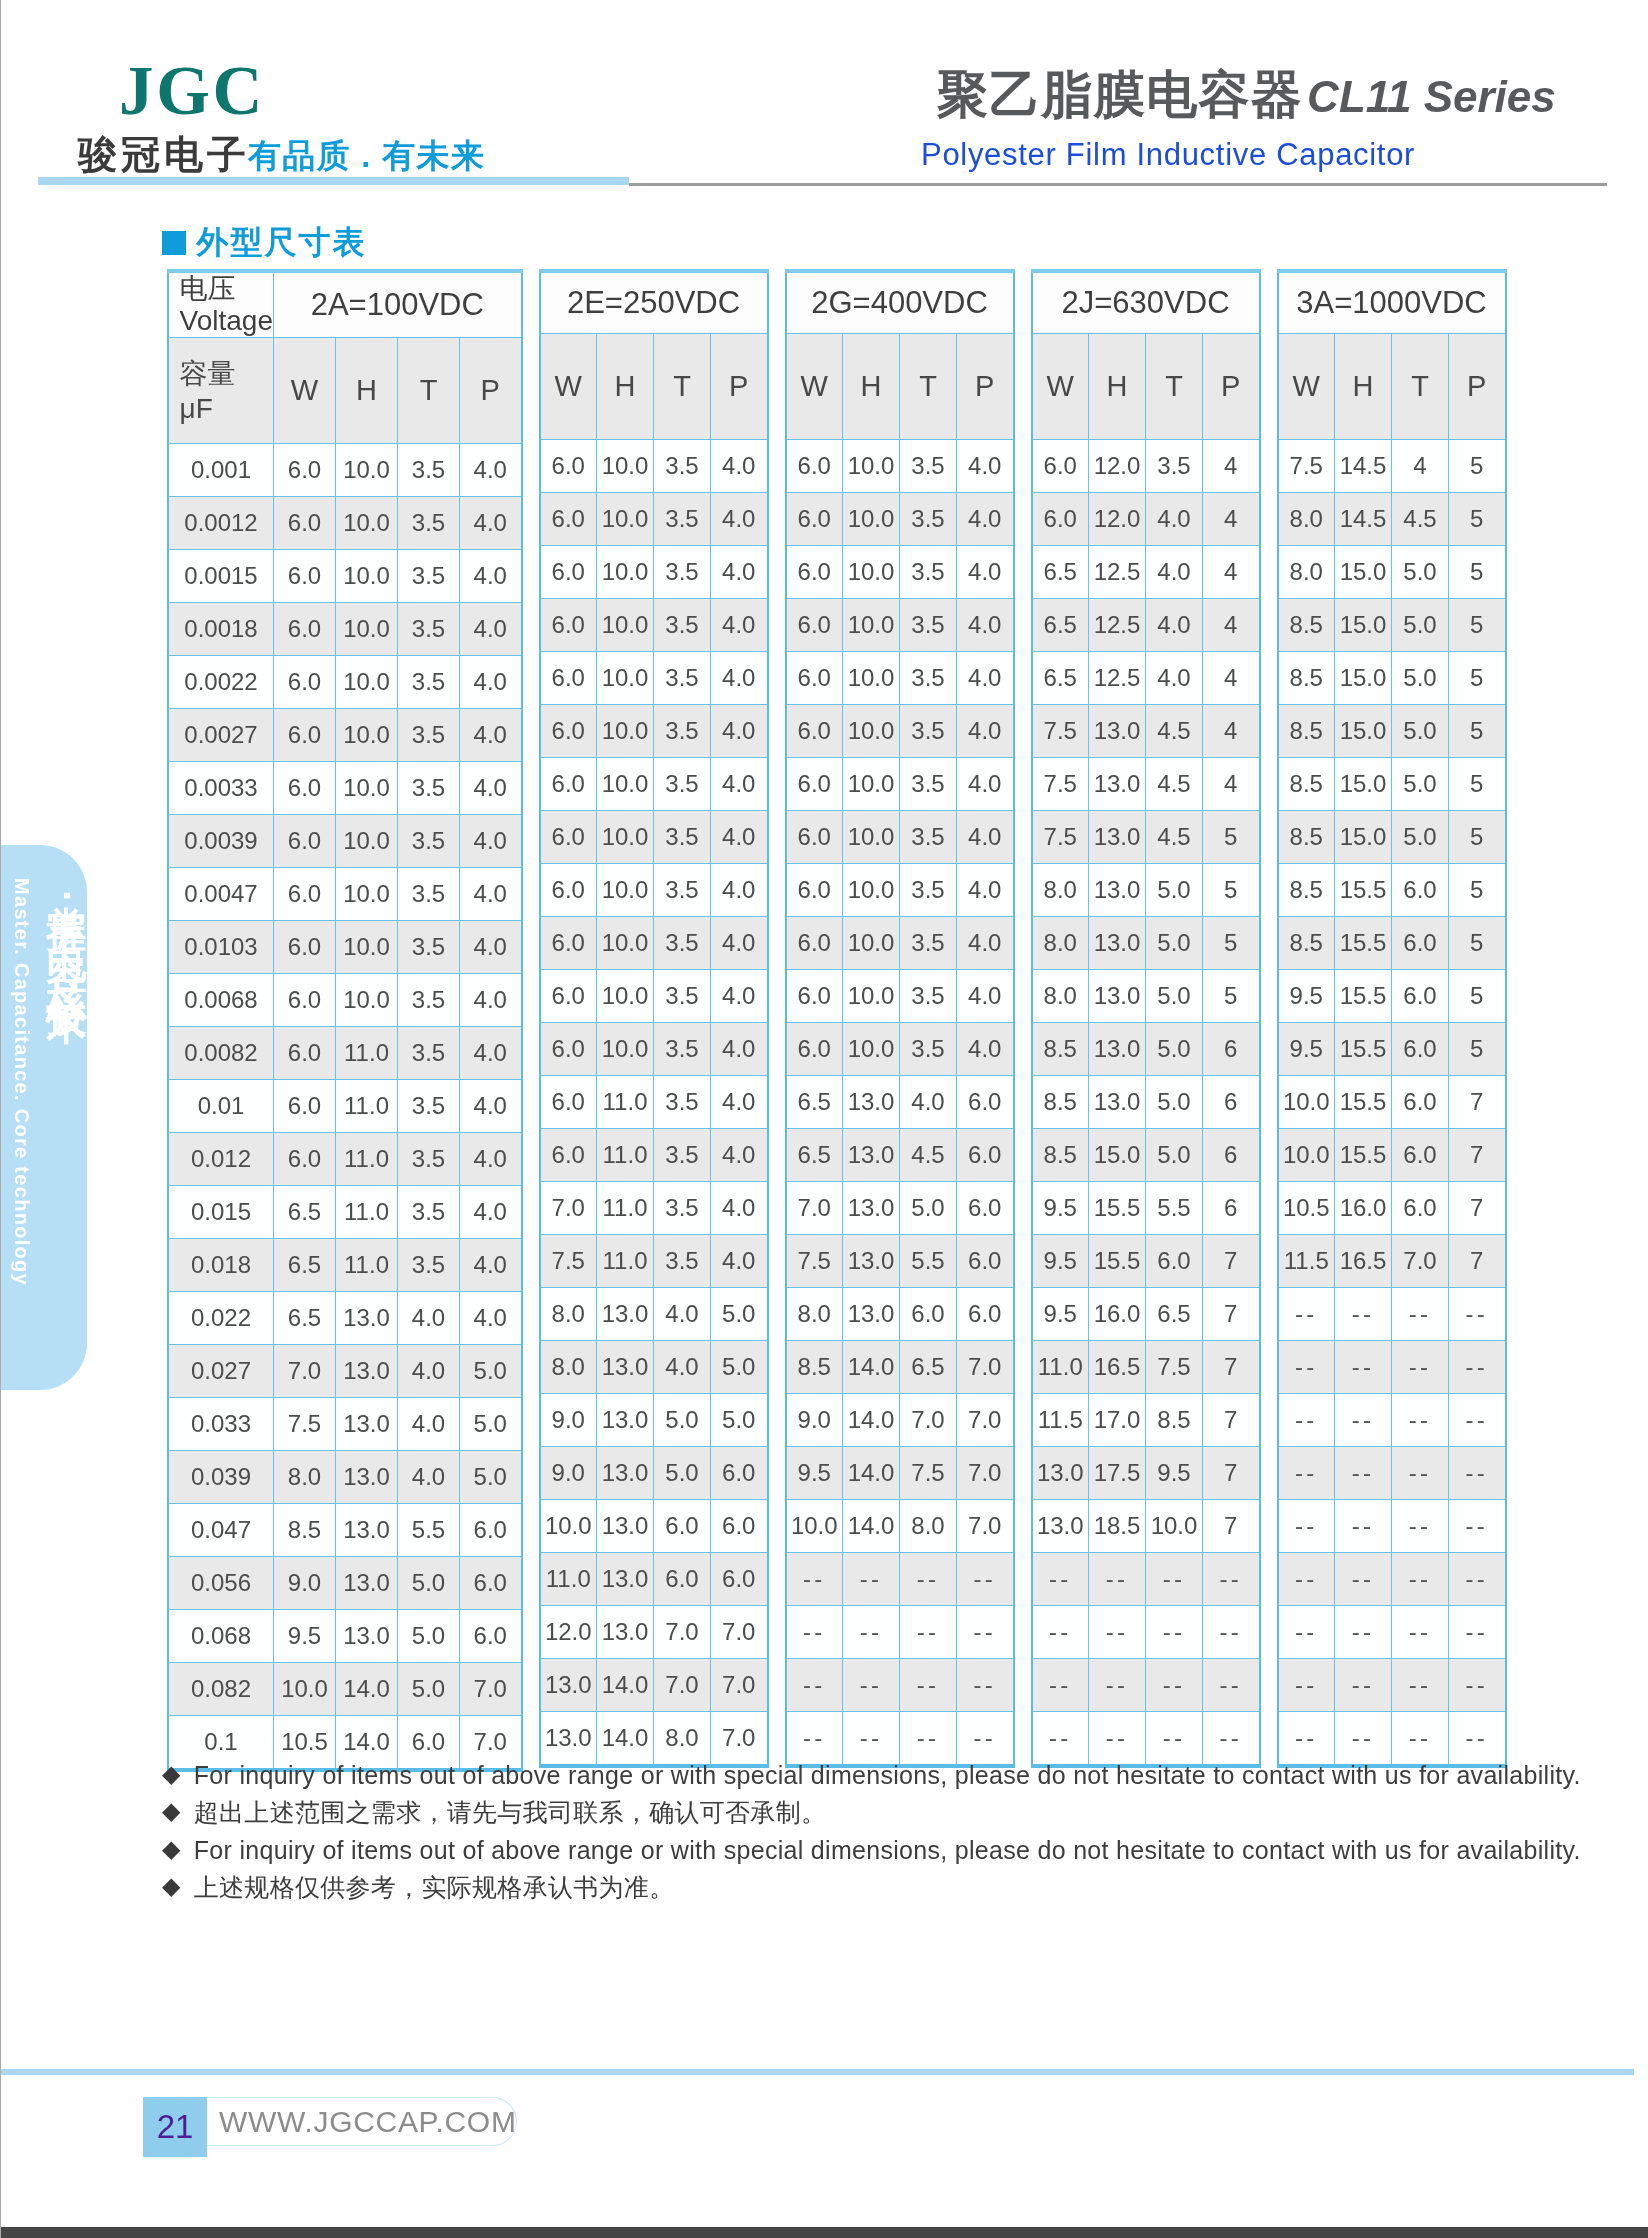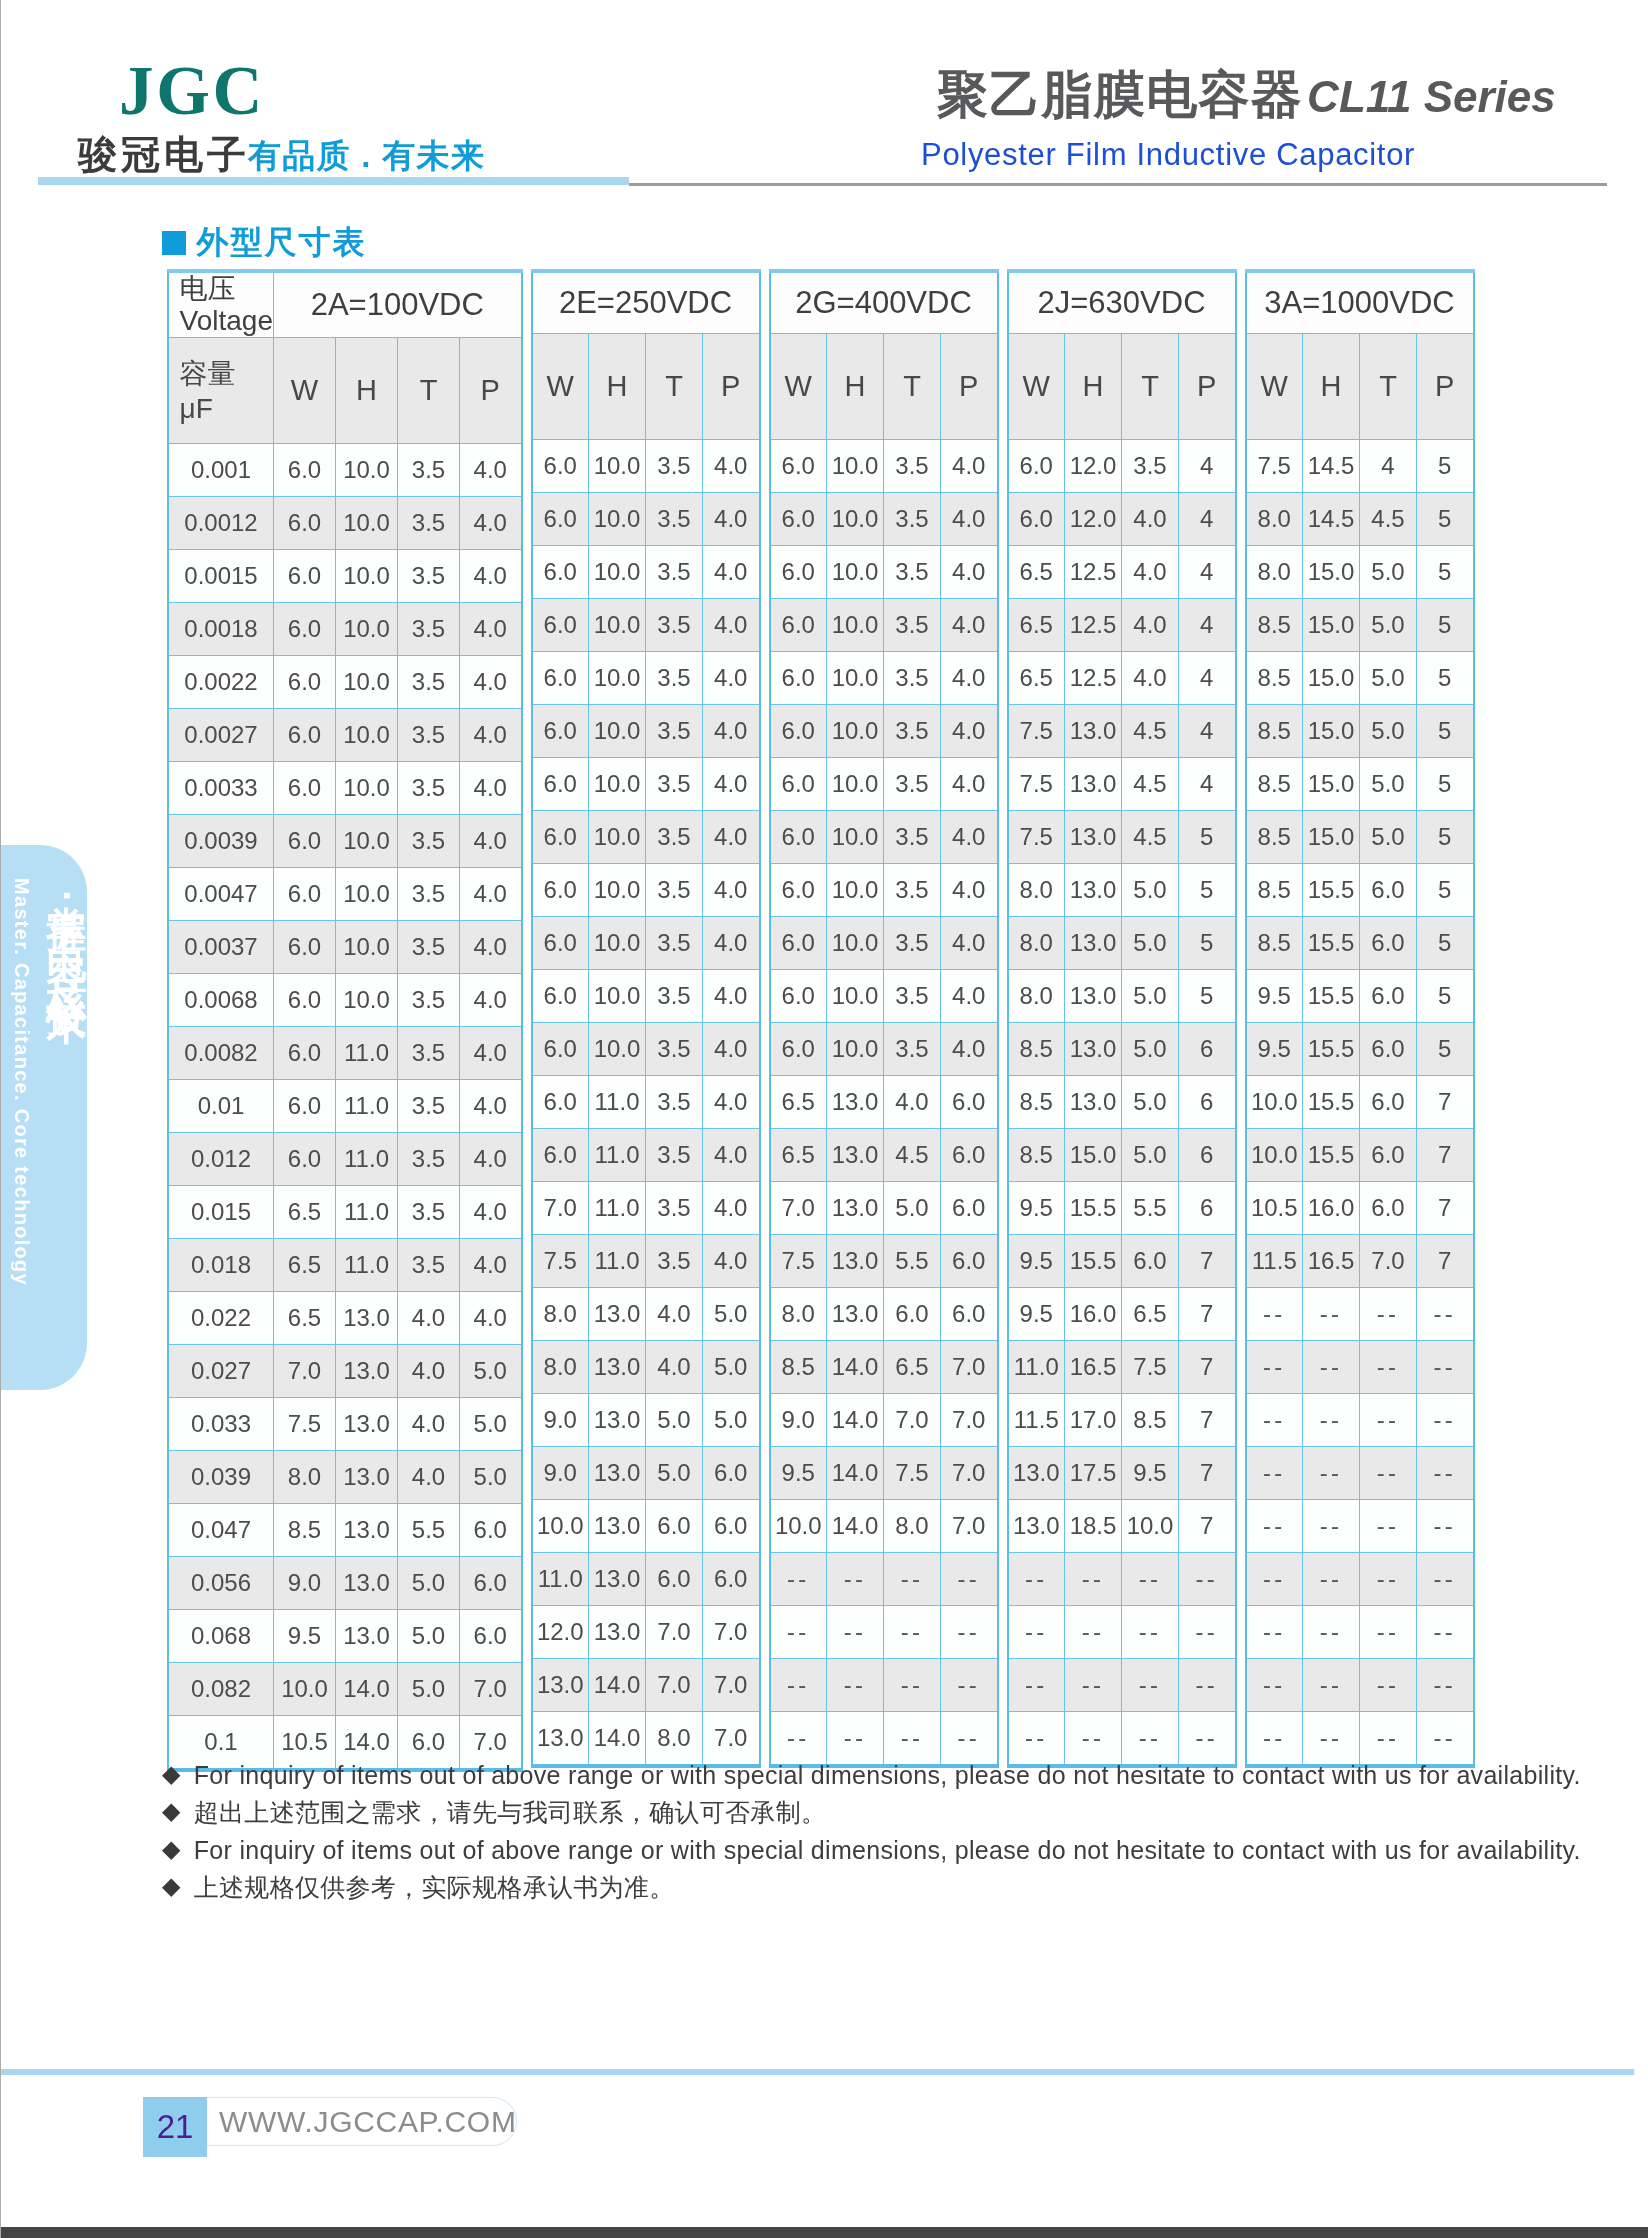--- a/index.html
+++ b/index.html
@@ -38,21 +38,21 @@
   .rule-gray{
     position:absolute;left:628px;top:183px;width:978px;height:3.3px;background:#9c9c9c;
   }
   
   .section{position:absolute;left:161px;top:221px;display:flex;align-items:center;}
   .sq{width:24px;height:24px;background:#0f9cd8;margin-right:10.6px;}
   .section-label{font-size:32px;font-weight:bold;color:#0f9cd8;letter-spacing:2px;}
   
   .tablewrap{
     position:absolute;left:166px;top:269px;
-    display:flex;gap:8px;align-items:flex-start;
+    display:flex;gap:16px;align-items:flex-start;
   }
   table.grp{
     border-collapse:collapse;table-layout:fixed;
     border:2px solid #59bde7;
     border-top:4.7px solid #7fcbee;
     border-bottom:4px solid #59bde7;
   }
   .grp th,.grp td{
     border:1.3px solid #66c3ea;
     text-align:center;vertical-align:middle;
@@ -206,21 +206,21 @@
             <td>4.0</td>
           </tr>
           <tr>
             <td class="cap">0.0047</td>
             <td>6.0</td>
             <td>10.0</td>
             <td>3.5</td>
             <td>4.0</td>
           </tr>
           <tr>
-            <td class="cap">0.0037</td>
+            <td class="cap">0.0103</td>
             <td>6.0</td>
             <td>10.0</td>
             <td>3.5</td>
             <td>4.0</td>
           </tr>
           <tr>
             <td class="cap">0.0068</td>
             <td>6.0</td>
             <td>10.0</td>
             <td>3.5</td>

